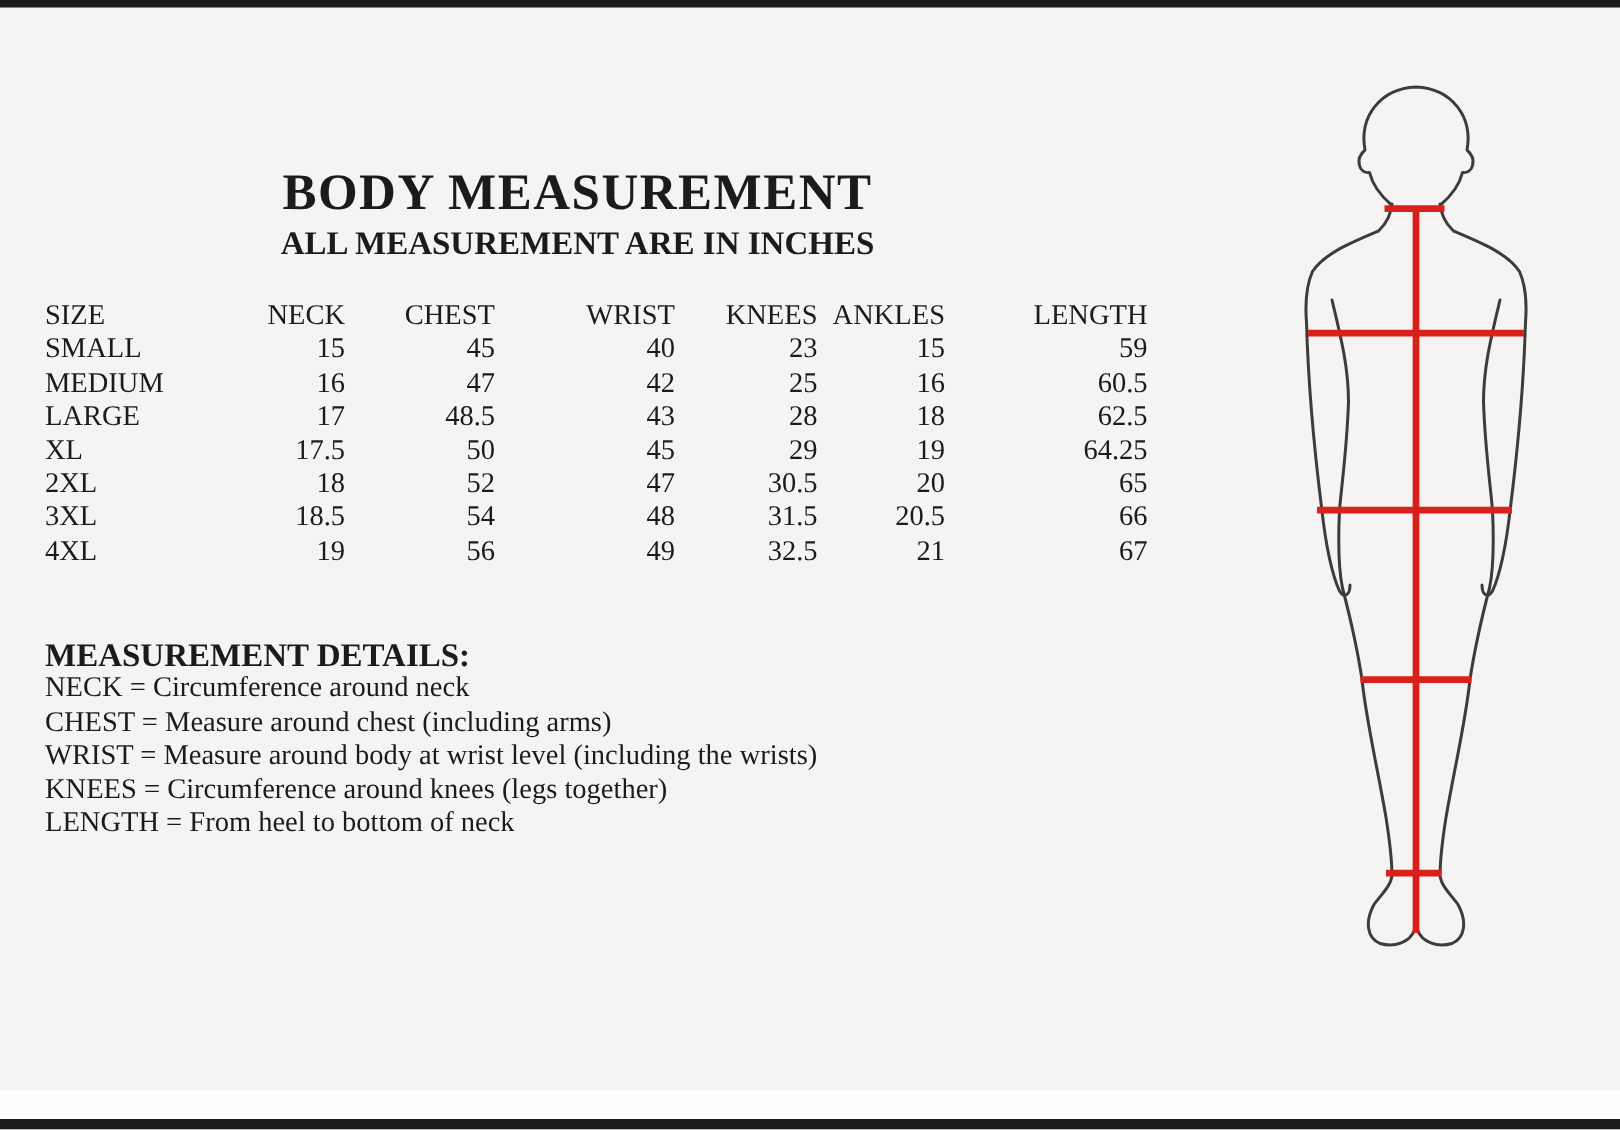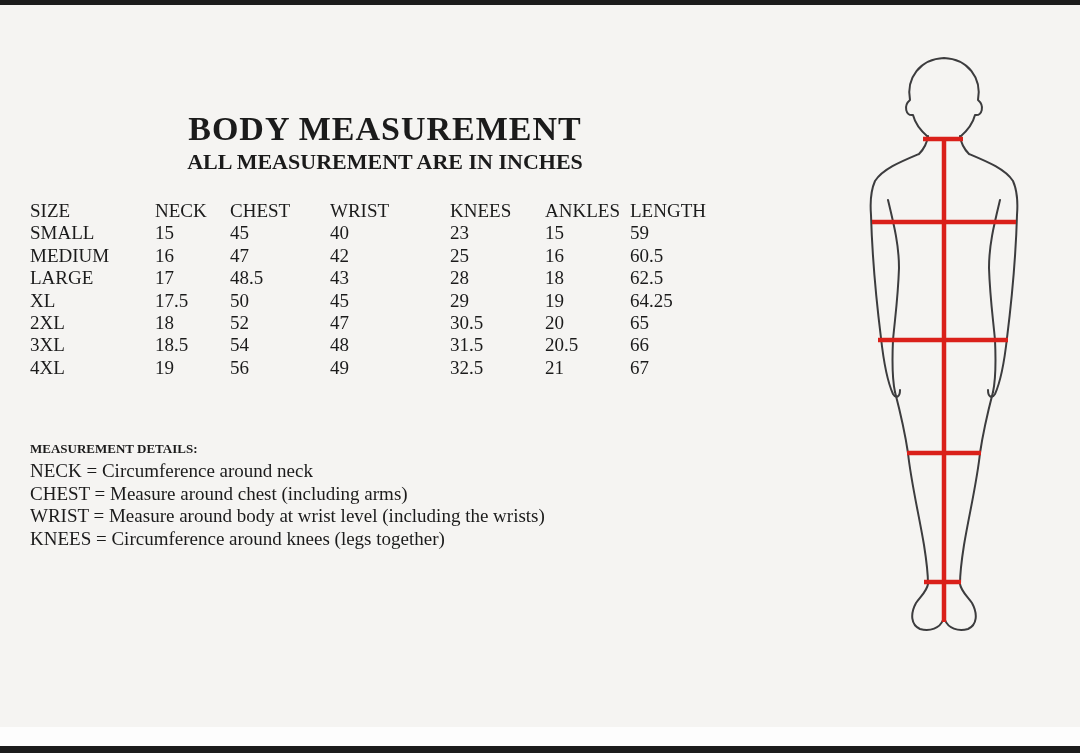--- a/index.html
+++ b/index.html
@@ -13,25 +13,25 @@
   .bottom-strip{position:absolute;left:0;top:727px;width:1080px;height:19px;background:var(--bottom-strip);}
   .bottom-bar{position:absolute;left:0;top:746px;width:1080px;height:7px;background:var(--bar);}
 
   .title-block{position:absolute;left:25px;top:110px;width:720px;text-align:center;}
   .title-block h1{font-size:34px;font-weight:bold;letter-spacing:1px;line-height:38px;}
   .title-block h2{font-size:22px;font-weight:bold;line-height:26px;margin-top:9px;}
   .title-block h3{font-size:22px;font-weight:bold;line-height:26px;margin-top:1px;}
 
   .size-table{position:absolute;left:30px;top:200px;display:grid;
     grid-template-columns:125px 75px 100px 120px 95px 85px 135px;}
-  .size-table .cell{font-size:19px;line-height:22.4px;text-align:left;white-space:nowrap;}
+  .size-table .cell{font-size:19px;line-height:22.4px;text-align:right;white-space:nowrap;}
   .size-table .cell.first{text-align:left;}
 
   .details-block{position:absolute;left:30px;top:425px;width:620px;}
-  .details-heading{font-size:13px;font-weight:bold;line-height:23px;margin-top:12px;}
+  .details-heading{font-size:22px;font-weight:bold;line-height:23px;}
   .detail-line{font-size:19px;line-height:22.5px;white-space:nowrap;}
 
   .figure-svg{position:absolute;left:850px;top:40px;width:230px;height:600px;}
   .figure-svg path{fill:none;stroke:var(--outline);stroke-width:2;stroke-linecap:round;stroke-linejoin:round;}
   .figure-svg line{stroke:var(--line-red);stroke-width:4.5;}
 </style>
 </head>
 <body>
 
 <div class="page">
@@ -102,20 +102,21 @@
       <div class="cell">67</div>
     </div>
 
   <div class="details-block">
     <div class="details-heading">MEASUREMENT DETAILS:</div>
     <div id="details-list">
         <div class="detail-line">NECK = Circumference around neck</div>
         <div class="detail-line">CHEST = Measure around chest (including arms)</div>
         <div class="detail-line">WRIST = Measure around body at wrist level (including the wrists)</div>
         <div class="detail-line">KNEES = Circumference around knees (legs together)</div>
+        <div class="detail-line">LENGTH = From heel to bottom of neck</div>
       </div>
   </div>
 
   <svg class="figure-svg" viewBox="0 0 230 600">
 
     <path d="M 78 97 C 71 91, 65 83, 63 75 C 56 76, 53 66, 60 60 C 56 38, 70 19, 94 18 C 118 19, 132 38, 128 60 C 135 66, 132 76, 125 75 C 123 83, 117 91, 110 97"></path>
     <path d="M 78 96 C 77 103, 75 108, 69 114 C 50 122, 33 129, 25 141 C 21 150, 20 162, 21 175 C 22 210, 26 258, 31 298 C 34 325, 38 343, 43 354 C 46 359, 50 357, 50 350"></path>
     <path d="M 38 160 C 44 185, 49 205, 49 228 C 48 258, 45 278, 43 300 C 42 322, 42 338, 45 352"></path>
     <path d="M 45 352 C 51 375, 55 393, 58 413 C 61 442, 69 475, 74 505 C 77 524, 78 535, 78 544 C 77 551, 71 556, 66 563 C 60 574, 61 585, 70 589 C 80 592, 90 588, 93 580 C 94 577, 94 574, 94 571"></path>
     <path d="M 110 96 C 111 103, 113 108, 119 114 C 138 122, 155 129, 163 141 C 167 150, 168 162, 167 175 C 166 210, 162 258, 157 298 C 154 325, 150 343, 145 354 C 142 359, 138 357, 138 350"></path>

